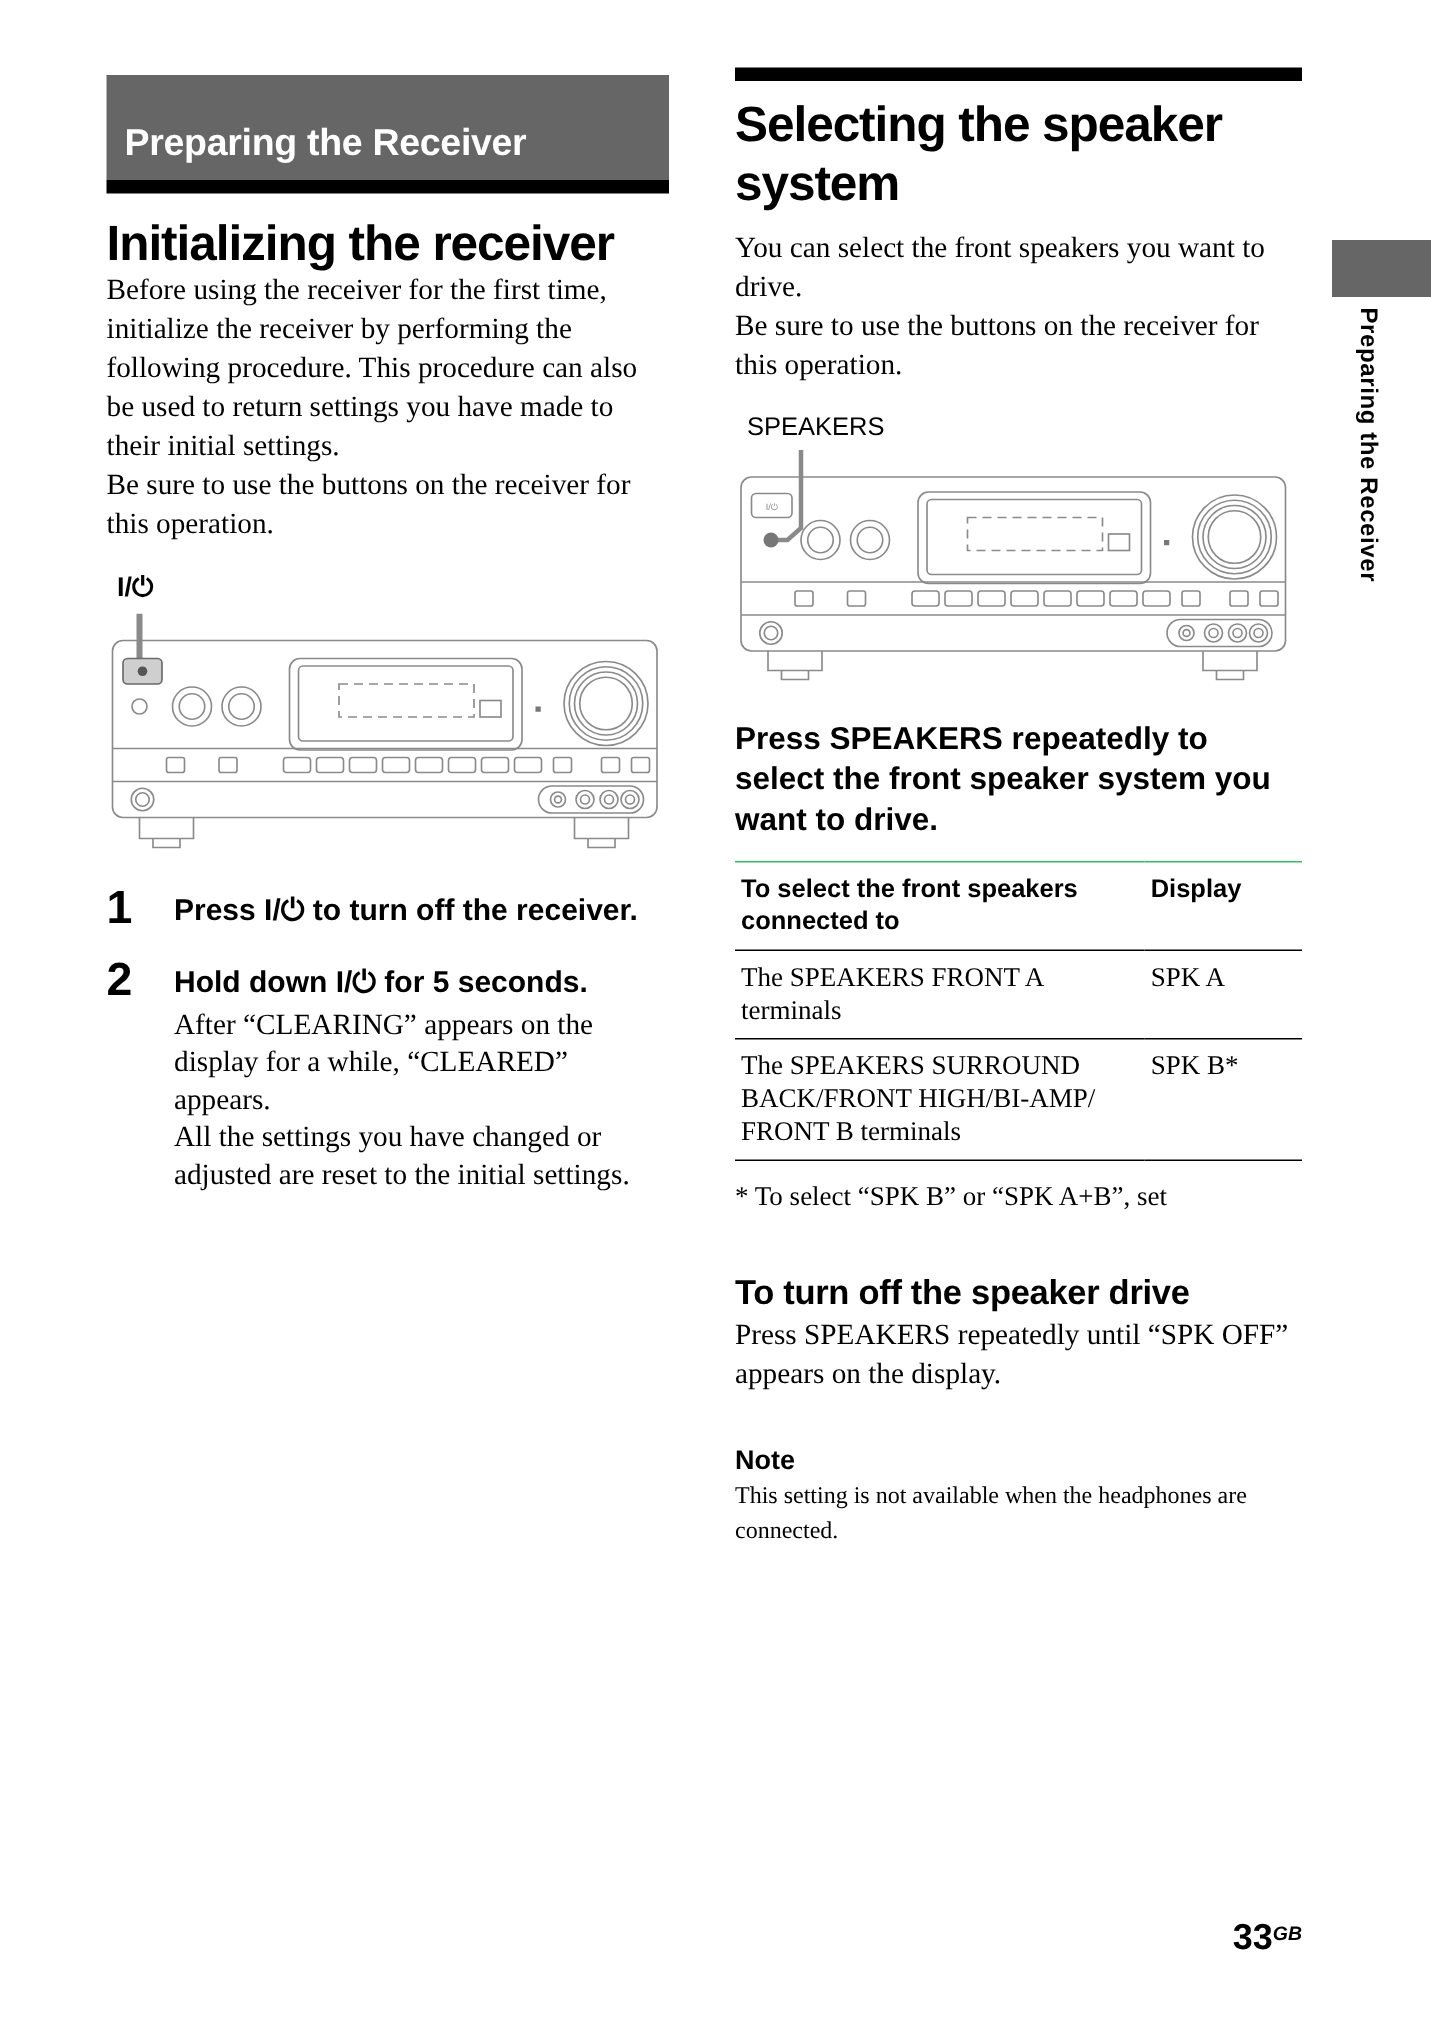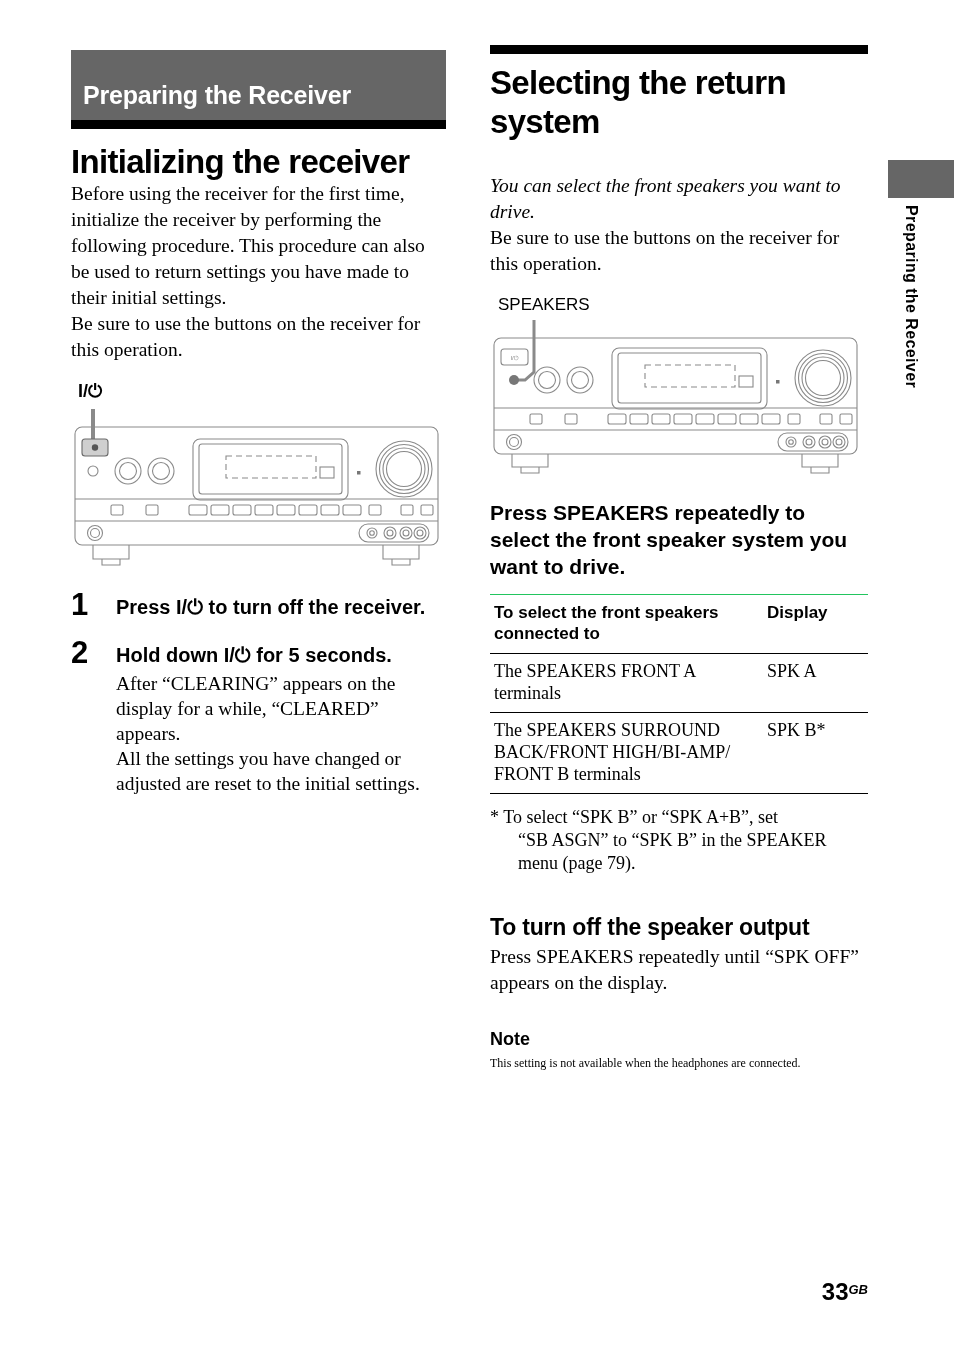--- a/index.html
+++ b/index.html
@@ -158,21 +158,21 @@
   }
   h3.note-h{
     font-family:"Liberation Sans", sans-serif;
     font-weight:bold;
     font-size:18px;
     line-height:22px;
     margin:32px 0 2px 0;
   }
   p.note-b{
     font-family:"Liberation Serif", serif;
-    font-size:12px;
+    font-size:16px;
     line-height:23px;
     margin:0;
   }
 
   
   .side-tab{
     position:absolute;
     left:888px;top:160px;
     width:66px;height:38px;
     background:#666666;
@@ -309,23 +309,23 @@
       <p class="step-head">Hold down I/⏻ for 5 seconds.</p>
       <p class="step-body" style="white-space:pre-line;">After “CLEARING” appears on the display for a while, “CLEARED” appears.
 All the settings you have changed or adjusted are reset to the initial settings.</p>
     </div>
 
   </div>
 
   <div class="col-right">
 
     <div class="rule-top"></div>
-    <h1 class="right-title">Selecting the return system</h1>
-
-    <p class="body" style="margin-top:32px;font-style:italic;">You can select the front speakers you want to drive.</p>
+    <h1 class="right-title">Selecting the speaker system</h1>
+
+    <p class="body" style="margin-top:12px;">You can select the front speakers you want to drive.</p>
     <p class="body">Be sure to use the buttons on the receiver for this operation.</p>
 
     <div class="diagram" style="margin-top:18px;height:182px;">
       <div class="callout-label" style="left:8px;top:0px;">SPEAKERS</div>
       <svg width="378" height="155" viewBox="0 0 378 155" style="position:absolute;left:0;top:25px;">
         <g stroke="#8a8a8a" stroke-width="1.1" fill="none">
 
           <path d="M44 0 L44 52 L35 60 L28 60" stroke="#8a8a8a" stroke-width="3" fill="none"></path>
           <circle cx="24" cy="60" r="5" fill="#777" stroke="none"></circle>
 
@@ -402,24 +402,23 @@
         </tr>
         <tr>
           <td class="c1">The SPEAKERS SURROUND BACK/FRONT HIGH/BI-AMP/ FRONT B terminals</td>
           <td class="c2">SPK B*</td>
         </tr>
       </tbody>
     </table>
 
     <div class="footnote">
       <span>* To select “SPK B” or “SPK A+B”, set</span>
-      <span class="ind">“SB ASGN” to “SPK B” in the SPEAKER menu (page 79).</span>
-    </div>
-
-    <h2 class="sub">To turn off the speaker output</h2>
+    </div>
+
+    <h2 class="sub">To turn off the speaker drive</h2>
     <p class="body">Press SPEAKERS repeatedly until “SPK OFF” appears on the display.</p>
 
     <h3 class="note-h">Note</h3>
     <p class="note-b">This setting is not available when the headphones are connected.</p>
 
   </div>
 
   <div class="side-tab"></div>
   <div class="side-vert">Preparing the Receiver</div>
 

